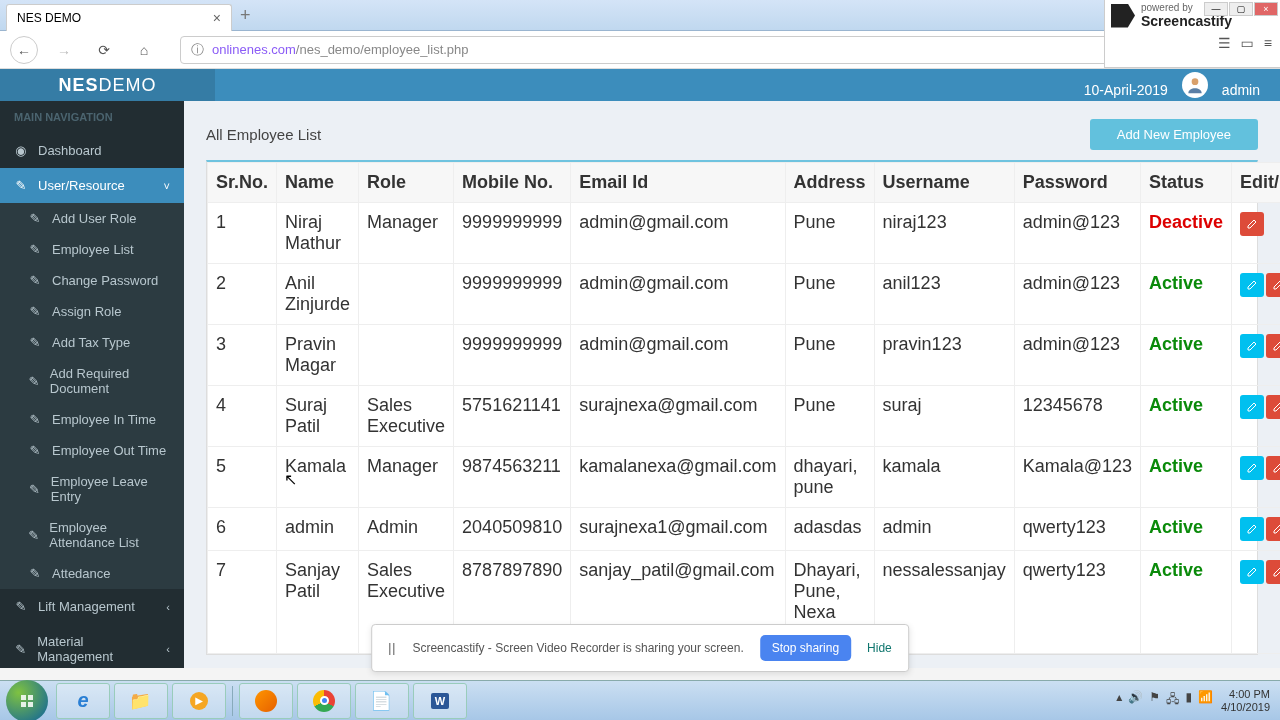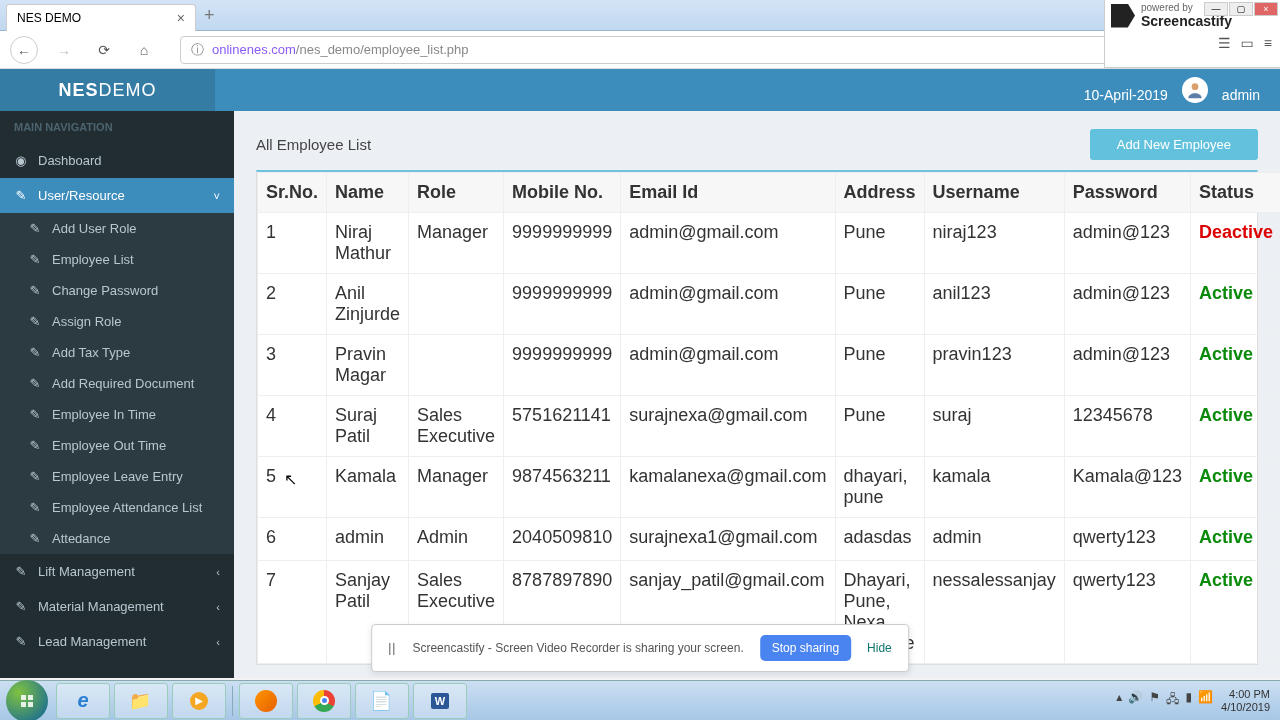--- a/index.html
+++ b/index.html
@@ -1,20 +1,20 @@
 <!DOCTYPE html>
 <html><head>
 <meta charset="utf-8">
 <style>
 * { margin: 0; padding: 0; box-sizing: border-box; font-family: Arial, sans-serif; }
 body { width: 1280px; height: 720px; overflow: hidden; background: #f4f4f4; position: relative; }
 
 
 .browser-top { height: 31px; background: linear-gradient(#d4e4f7, #c0d8ef); display: flex; align-items: center; border-bottom: 1px solid #9ab5d0; }
-.tab { background: #fff; height: 27px; margin-top: 4px; margin-left: 6px; padding: 4px 10px; display: flex; align-items: center; gap: 8px; border-radius: 3px 3px 0 0; font-size: 12px; width: 190px; border: 1px solid #ccc; border-bottom: none; }
+.tab { background: #fff; height: 27px; margin-top: 4px; margin-left: 6px; padding: 4px 10px; display: flex; align-items: center; gap: 8px; border-radius: 3px 3px 0 0; font-size: 12px; width: 226px; border: 1px solid #ccc; border-bottom: none; }
 .tab-close { margin-left: auto; color: #666; font-size: 14px; cursor: pointer; }
 .new-tab { color: #777; font-size: 18px; margin-left: 8px; }
 .browser-nav { height: 38px; background: #fff; display: flex; align-items: center; padding: 0 10px; gap: 12px; border-bottom: 1px solid #ddd; }
 .nav-btn { width: 28px; height: 28px; border: 1px solid #ccc; border-radius: 50%; display: flex; align-items: center; justify-content: center; font-size: 14px; cursor: pointer; color: #555; background:#fff; }
 .nav-btn.flat { border: none; }
 .url-bar { flex: 1; height: 28px; border: 1px solid #ccc; border-radius: 4px; display: flex; align-items: center; padding: 0 10px; font-size: 13px; color: #888; margin: 0 10px; }
 .url-bar .info { margin-right: 8px; }
 .url-bar .domain { color: #8b5cf6; }
 .right-icons { display: flex; gap: 14px; align-items: center; color: #555; font-size: 14px; }
 
@@ -24,30 +24,30 @@
 .sc-logo { width:24px; height:24px; background:#222; clip-path: polygon(0 0, 70% 0, 100% 50%, 70% 100%, 0 100%); position:relative; }
 .sc-logo::after { content:''; position:absolute; right:-8px; top:6px; width:0; height:0; border-top:6px solid transparent; border-bottom:6px solid transparent; border-left:8px solid #222; }
 .sc-text { font-size:10px; color:#666; line-height:11px; }
 .sc-brand { font-size:14px; font-weight:bold; color:#222; }
 .sc-win-btns { position:absolute; top:2px; right:2px; display:flex; gap:1px; }
 .sc-win-btn { width:24px; height:14px; background:#eee; border:1px solid #ccc; font-size:9px; display:flex; align-items:center; justify-content:center; }
 .sc-win-btn.close { background:#e06666; color:#fff; }
 .sc-bottom-icons { display:flex; gap:10px; justify-content:flex-end; padding:4px 8px; font-size:14px; color:#555; }
 
 
-.app-header { height: 42px; background: #3c8dbc; display: flex; align-items: center; color: #fff; }
+.app-header { height: 32px; background: #3c8dbc; display: flex; align-items: center; color: #fff; }
 .logo { width: 215px; background: #357ca5; height: 100%; display: flex; align-items: center; justify-content: center; font-size: 18px; letter-spacing: 1px; }
 .logo b { font-weight: bold; }
 .header-right { margin-left: auto; display: flex; align-items: flex-end; gap: 14px; padding-right: 20px; font-size: 14px; }
 .avatar { width: 26px; height: 26px; border-radius: 50%; background: #fff; display:flex; align-items:center; justify-content:center; }
 .avatar svg { width:20px; height:20px; }
 
 
 .content-area { display: flex; height: calc(100% - 113px - 40px); }
-.sidebar { width: 234px; background: #222d32; color: #b8c7ce; font-size: 13px; overflow-y: auto; }
+.sidebar { width: 184px; background: #222d32; color: #b8c7ce; font-size: 13px; overflow-y: auto; }
 .sidebar-header { padding: 10px 14px; font-size: 11px; color: #4b646f; font-weight: bold; }
 .sidebar-item { padding: 10px 14px; display: flex; align-items: center; gap: 10px; cursor: pointer; }
 .sidebar-item.active { background: #3c8dbc; color: #fff; }
 .sidebar-item .arrow { margin-left: auto; font-size: 11px; }
 .sidebar-sub { background: #2c3b41; }
 .sidebar-sub .sidebar-item { padding: 8px 14px 8px 28px; font-size: 13px; }
 .icon-sm { width:14px; display:inline-block; text-align:center; }
 
 
 .main { flex: 1; padding: 18px 22px; overflow-y: auto; background: #ecf0f5; position:relative; }

